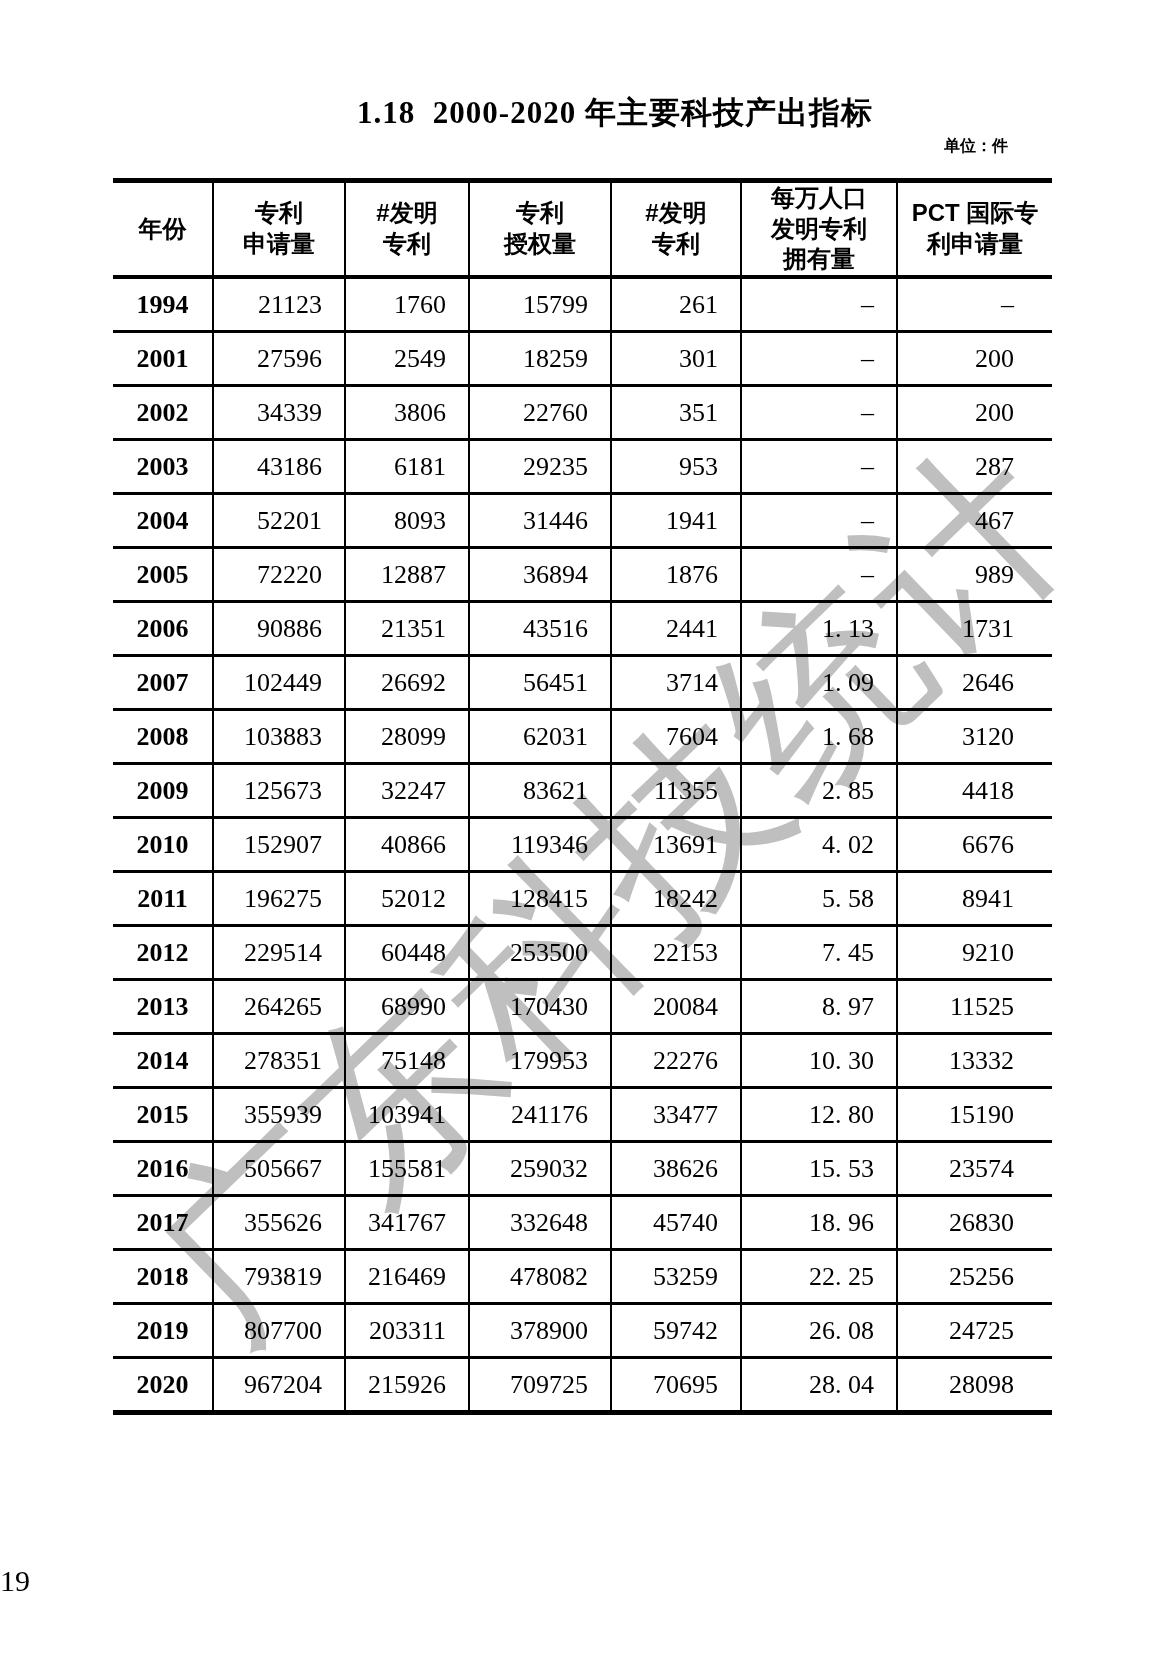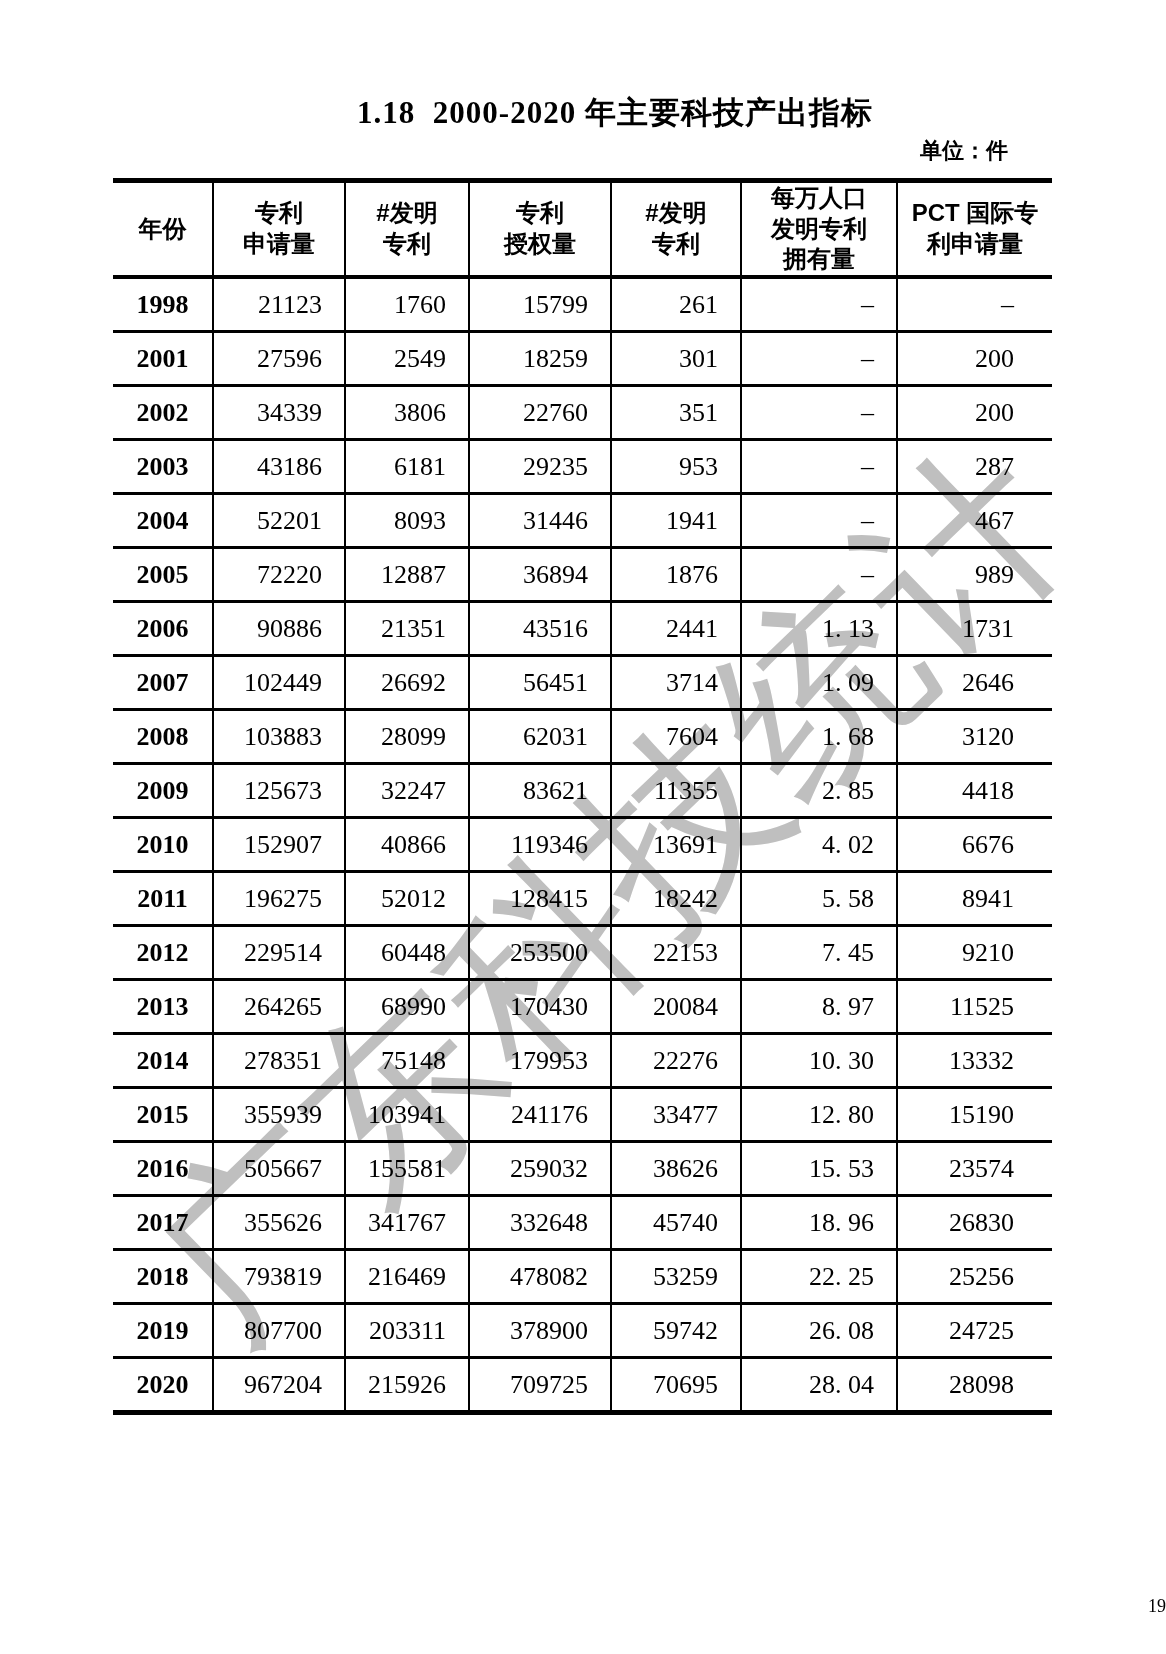--- a/index.html
+++ b/index.html
@@ -35,21 +35,21 @@
     font-size: 31px;
     font-weight: bold;
     letter-spacing: 1px;
     white-space: pre;
     z-index: 2;
     padding-left: 24px;
   }
   .unit {
     position: absolute;
     top: 136px; right: 158px;
-    font-size: 22px;
+    font-size: 16px;
     font-weight: bold;
     font-family: "Liberation Sans", sans-serif;
     z-index: 2;
     text-align: right;
   }
   table.stats {
     position: absolute;
     left: 113px; top: 178px;
     width: 939px;
     border-collapse: collapse;
@@ -79,24 +79,23 @@
     vertical-align: middle;
     padding: 0;
   }
   table.stats tbody tr:last-child td { border-bottom: none; }
   td.year { font-weight: bold; text-align: center; }
   td.num  { text-align: right; padding-right: 22px !important; }
   td.num.last { padding-right: 38px !important; }
   .pageno {
     position: absolute;
     top: 1564px; left: 0; width: 100%;
-    text-align: right;
-    font-size: 18px;
+    text-align: left;
+    font-size: 30px;
     z-index: 2;
-    margin-top: 32px;
   }
 </style>
 </head>
 <body>
 
 <div class="page">
 
   <div class="watermark">广东科技统计</div>
 
   <h1 class="title">1.18  2000-2020 年主要科技产出指标</h1>
@@ -126,21 +125,21 @@
 专利</th>
         <th>每万人口
 发明专利
 拥有量</th>
         <th>PCT 国际专
 利申请量</th>
       </tr>
     </thead>
     <tbody>
         <tr>
-          <td class="year">1998</td>
+          <td class="year">1994</td>
           <td class="num">21123</td>
           <td class="num">1760</td>
           <td class="num">15799</td>
           <td class="num">261</td>
           <td class="num">–</td>
           <td class="num last">–</td>
         </tr>
         <tr>
           <td class="year">2001</td>
           <td class="num">27596</td>

